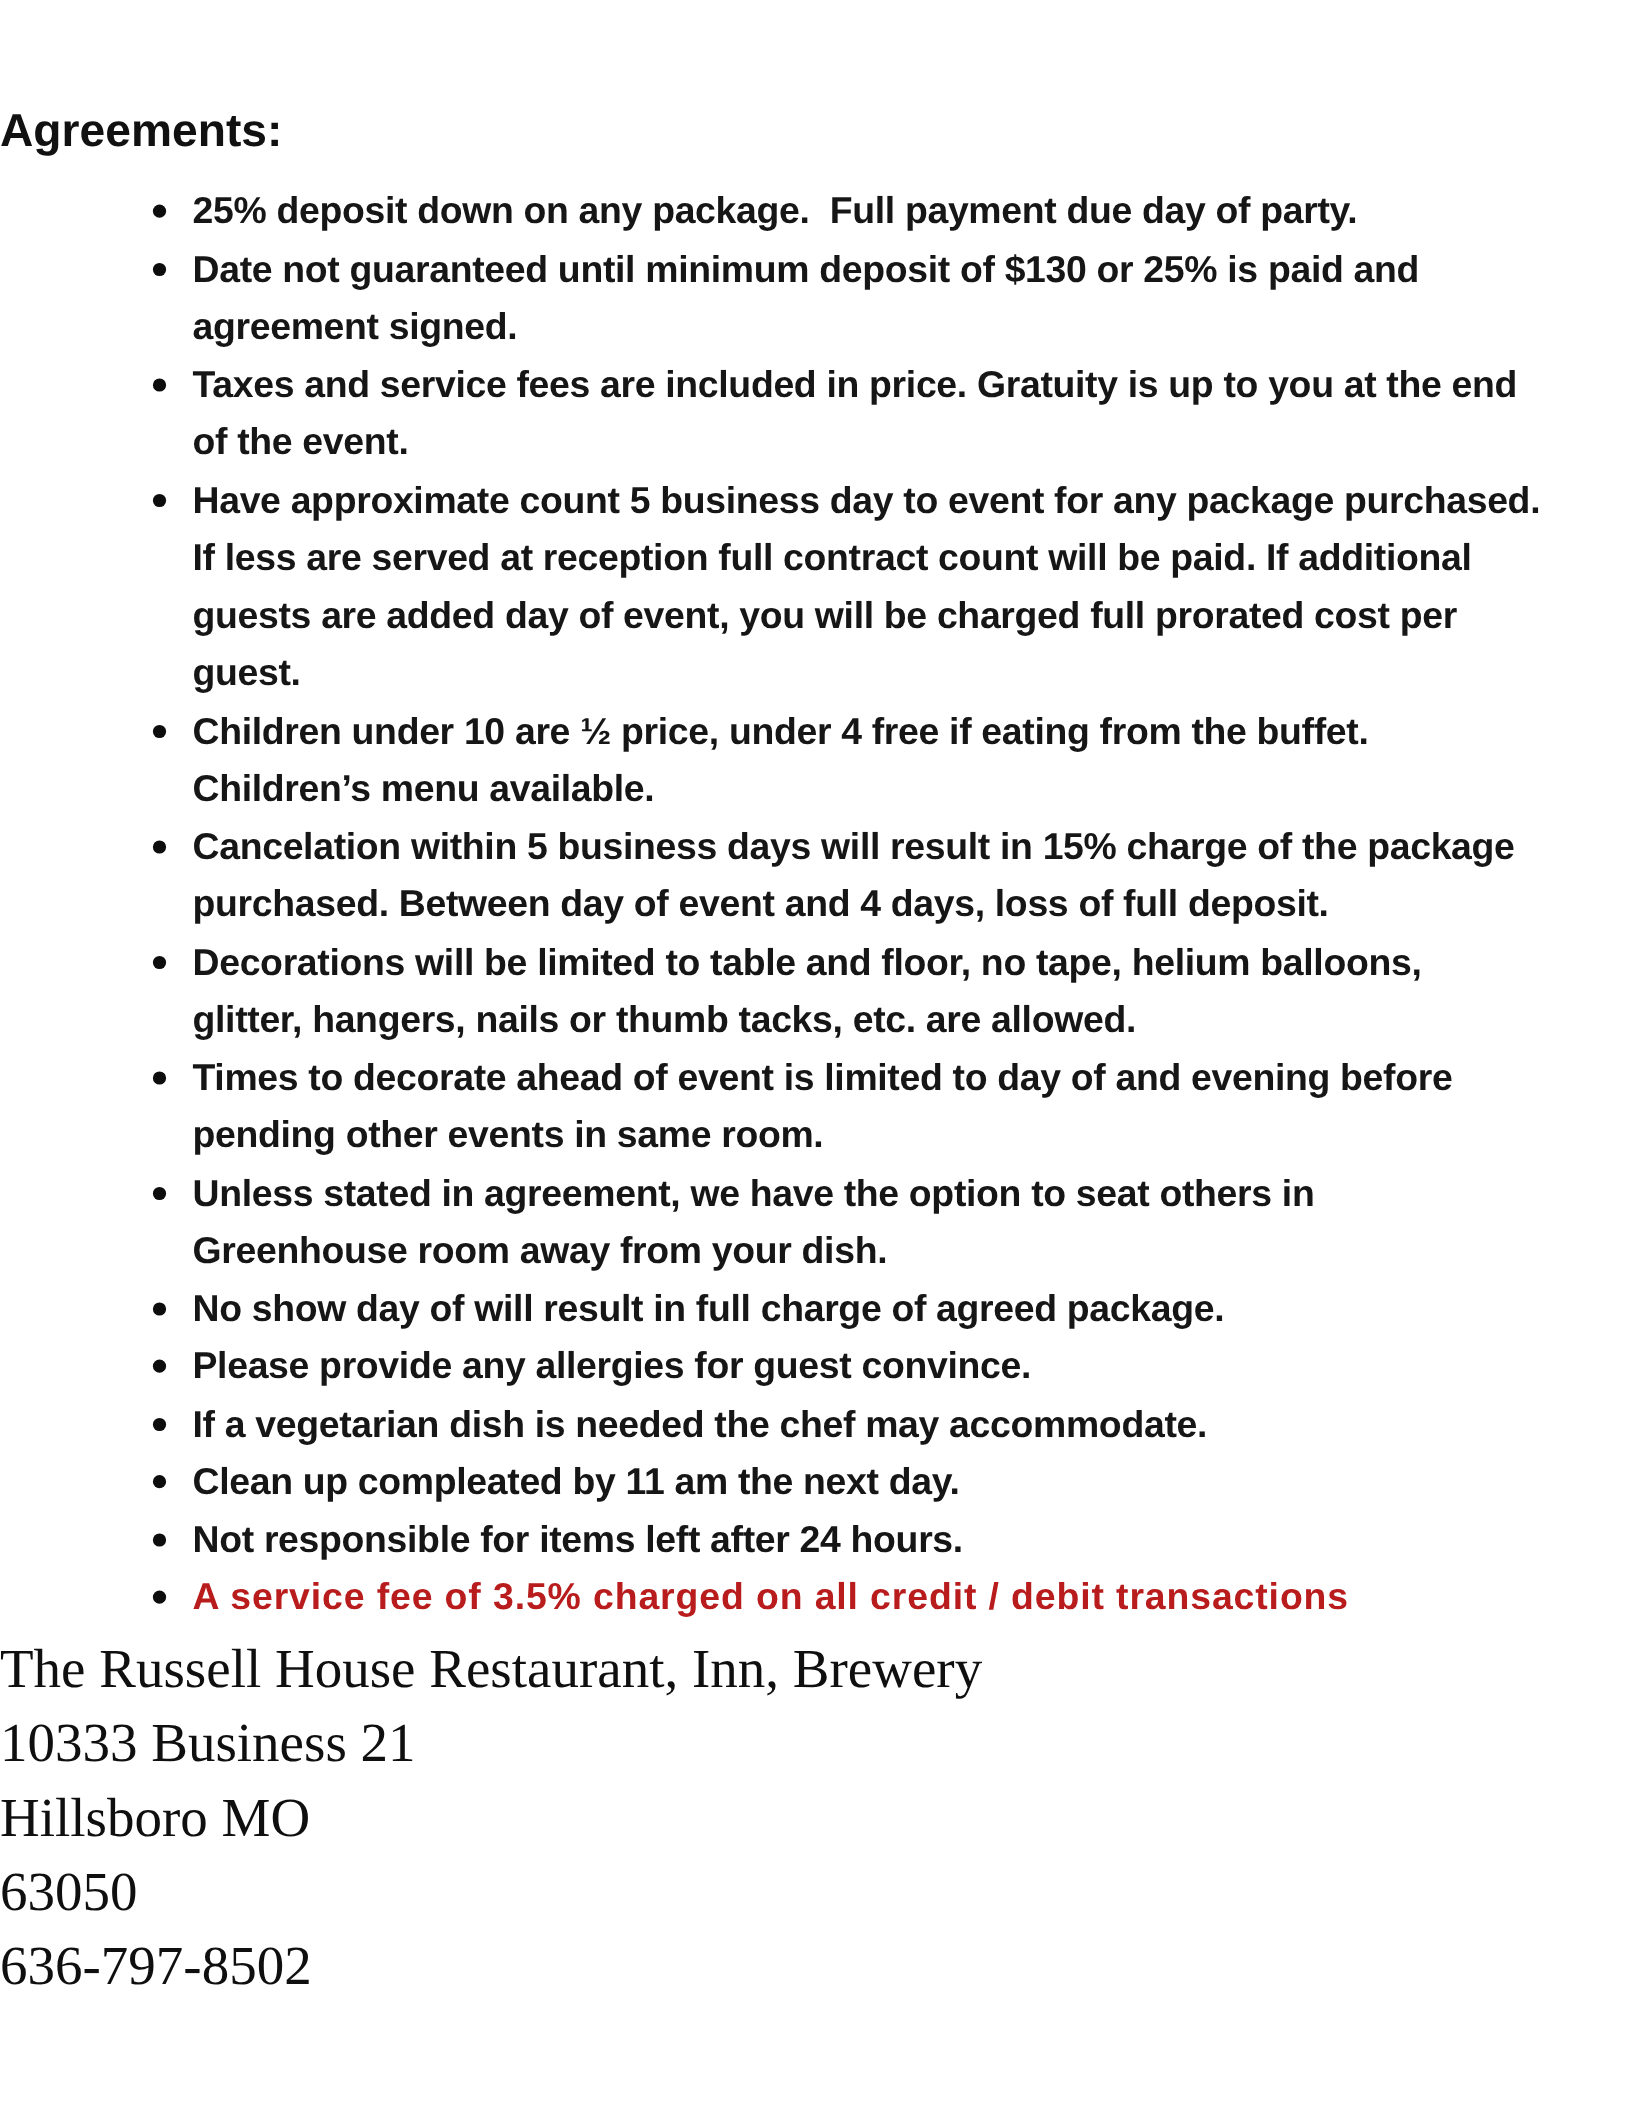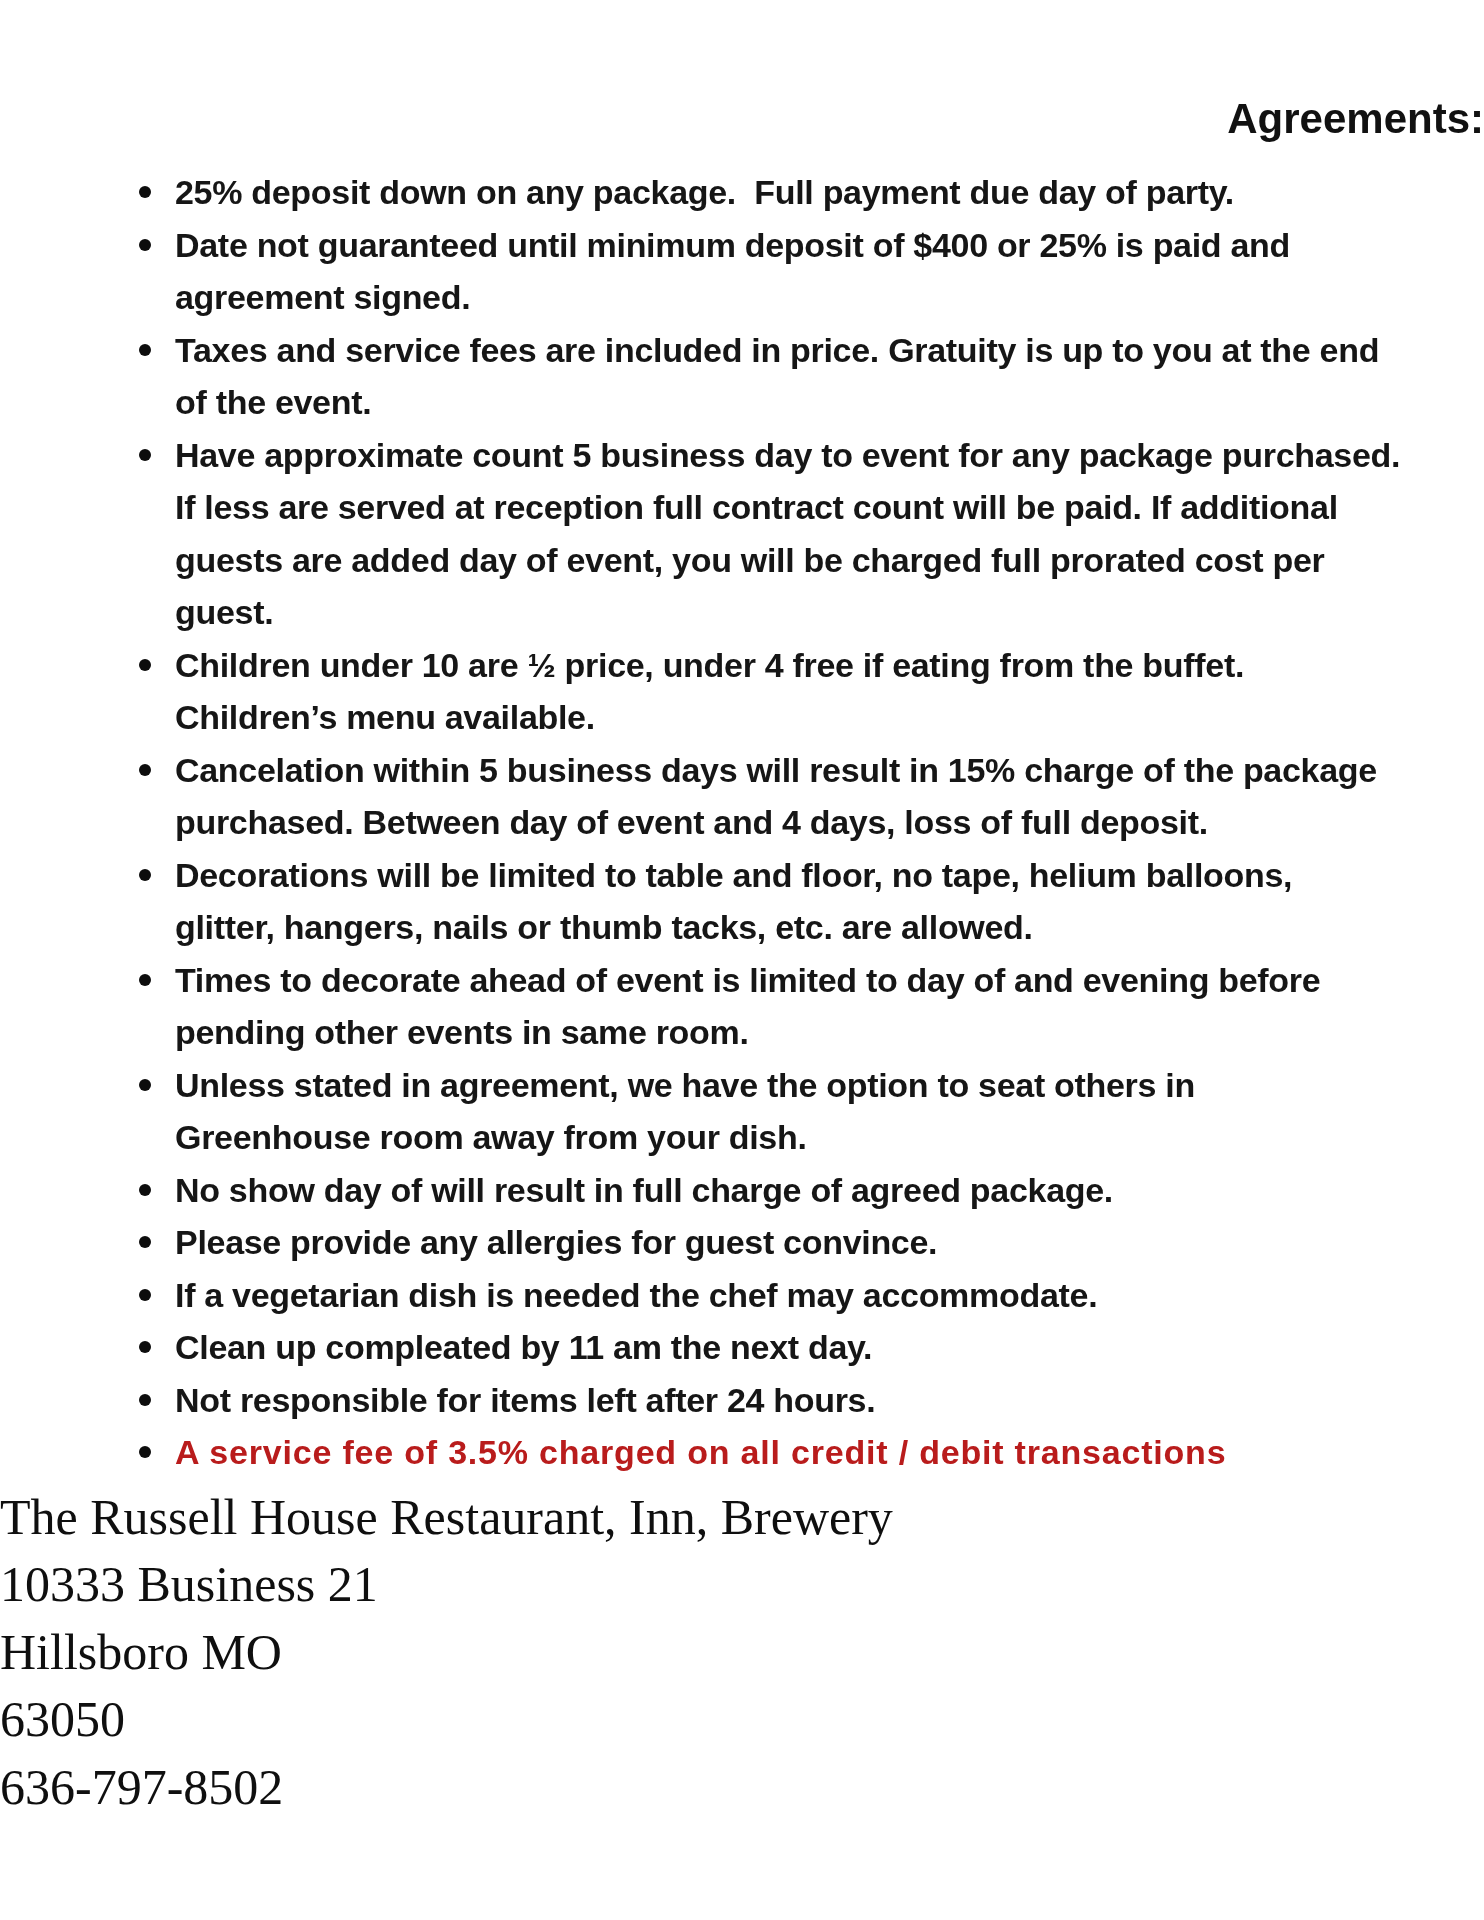--- a/index.html
+++ b/index.html
@@ -12,21 +12,21 @@
     width: 1484px;
     height: 1920px;
     margin: 0;
     background: #ffffff;
     box-sizing: border-box;
     padding-top: 96px;
     overflow: hidden;
   }
   .title {
     margin: 0;
-    text-align: right;
+    text-align: left;
     font-family: "Liberation Sans", sans-serif;
     font-weight: 700;
     font-size: 42px;
     line-height: 46px;
     color: #111111;
   }
   ul.bullets {
     list-style: none;
     margin: 24px 0 0 175px;
     padding: 0;
@@ -70,21 +70,21 @@
 <body>
 
 <div class="page">
   <h1 class="title">Agreements:</h1>
 
   <ul class="bullets" id="bullet-list">
       <li>
         <div class="ln">25% deposit down on any package.  Full payment due day of party.</div>
       </li>
       <li>
-        <div class="ln">Date not guaranteed until minimum deposit of $400 or 25% is paid and</div>
+        <div class="ln">Date not guaranteed until minimum deposit of $130 or 25% is paid and</div>
         <div class="ln">agreement signed.</div>
       </li>
       <li>
         <div class="ln">Taxes and service fees are included in price. Gratuity is up to you at the end</div>
         <div class="ln">of the event.</div>
       </li>
       <li>
         <div class="ln">Have approximate count 5 business day to event for any package purchased.</div>
         <div class="ln">If less are served at reception full contract count will be paid. If additional</div>
         <div class="ln">guests are added day of event, you will be charged full prorated cost per</div>

